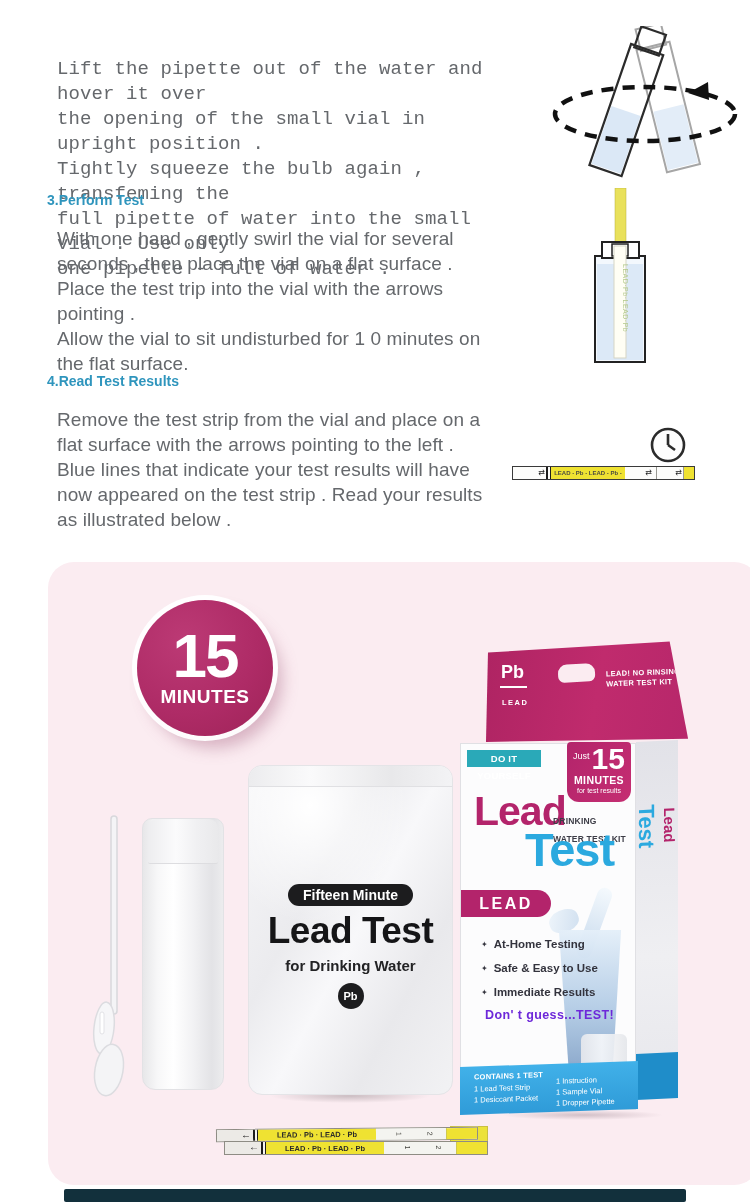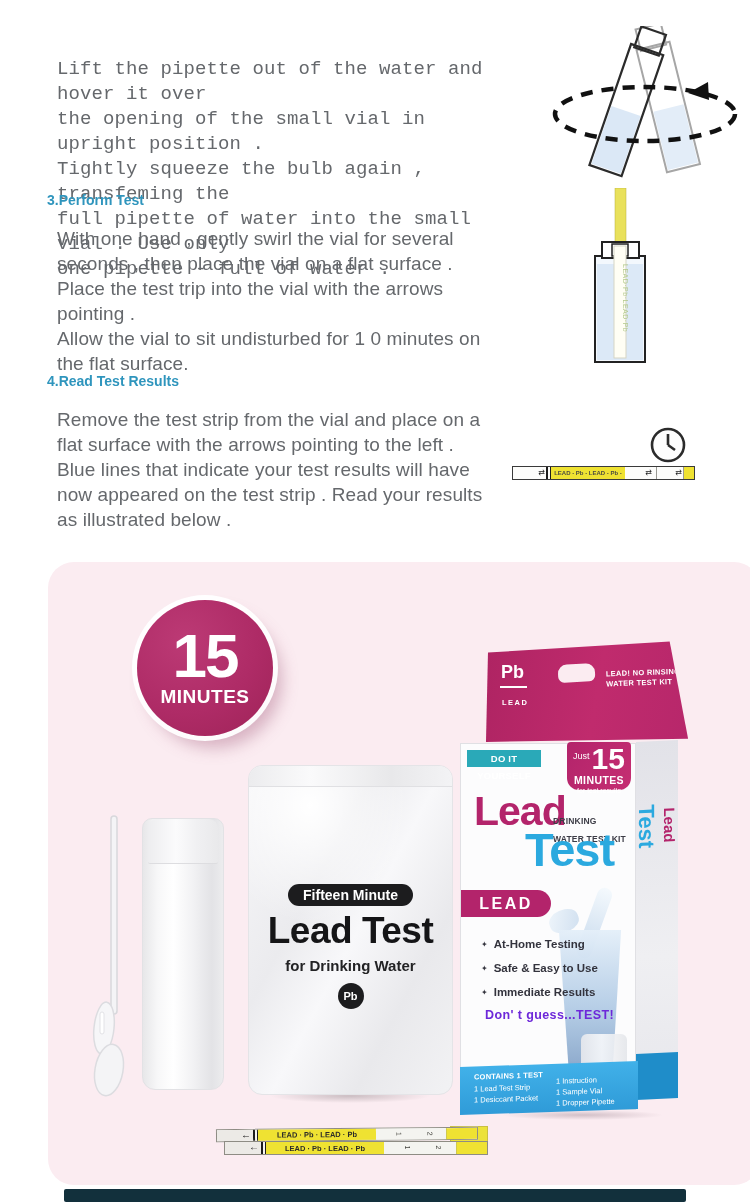--- a/index.html
+++ b/index.html
@@ -80,21 +80,21 @@
            background:linear-gradient(100deg,#aa2260 0%,#c02b6d 55%,#b5266a 100%);}
   .tab-hole{position:absolute;left:100px;top:24px;width:37px;height:18px;background:#fbecf1;
             border-radius:9px 9px 6px 6px;transform:rotate(-3deg);}
   .tab-pb{position:absolute;left:42px;top:22px;color:#fff;font-size:18px;font-weight:700;
           border-bottom:2px solid #fff;padding:0 3px 3px 1px;}
   .tab-lead{position:absolute;left:44px;top:58px;color:#fff;font-size:7.5px;font-weight:700;letter-spacing:1.5px;}
   .tab-tagline{position:absolute;left:148px;top:28px;width:80px;color:#fff;font-size:7.5px;font-weight:700;
           line-height:10px;transform:rotate(-2deg);letter-spacing:.3px;}
   .ribbon{position:absolute;left:6px;top:6px;width:74px;height:17px;background:#2aa9b8;color:#fff;
           font-size:9.5px;font-weight:700;text-align:center;line-height:17px;letter-spacing:.2px;}
-  .fbadge{position:absolute;right:4px;top:-2px;width:64px;height:48px;border-radius:4px 4px 12px 12px;
+  .fbadge{position:absolute;right:4px;top:-2px;width:64px;height:60px;border-radius:4px 4px 12px 12px;
           background:linear-gradient(120deg,#b3246b,#c52e72);color:#fff;text-align:center;}
   .fbadge .row{display:flex;align-items:flex-start;justify-content:center;gap:2px;margin-top:2px;}
   .fbadge .just{font-size:9px;margin-top:7px;}
   .fbadge .n{font-size:30px;font-weight:700;line-height:1;}
   .fbadge .m{font-size:10.5px;font-weight:700;letter-spacing:.4px;}
   .fbadge .s{font-size:7px;margin-top:1px;}
   .t-lead{position:absolute;left:13px;top:44px;font-size:41px;font-weight:700;color:#b3246b;letter-spacing:-1px;}
   .t-sub{position:absolute;left:92px;top:68px;font-size:8.5px;font-weight:700;color:#3c3c46;line-height:18px;letter-spacing:.2px;}
   .t-test{position:absolute;left:64px;top:78px;font-size:47px;font-weight:700;color:#2ba9df;letter-spacing:-1px;}
   .lead-banner{position:absolute;left:0;top:146px;width:90px;height:27px;background:#b3246b;border-radius:0 14px 14px 0;

